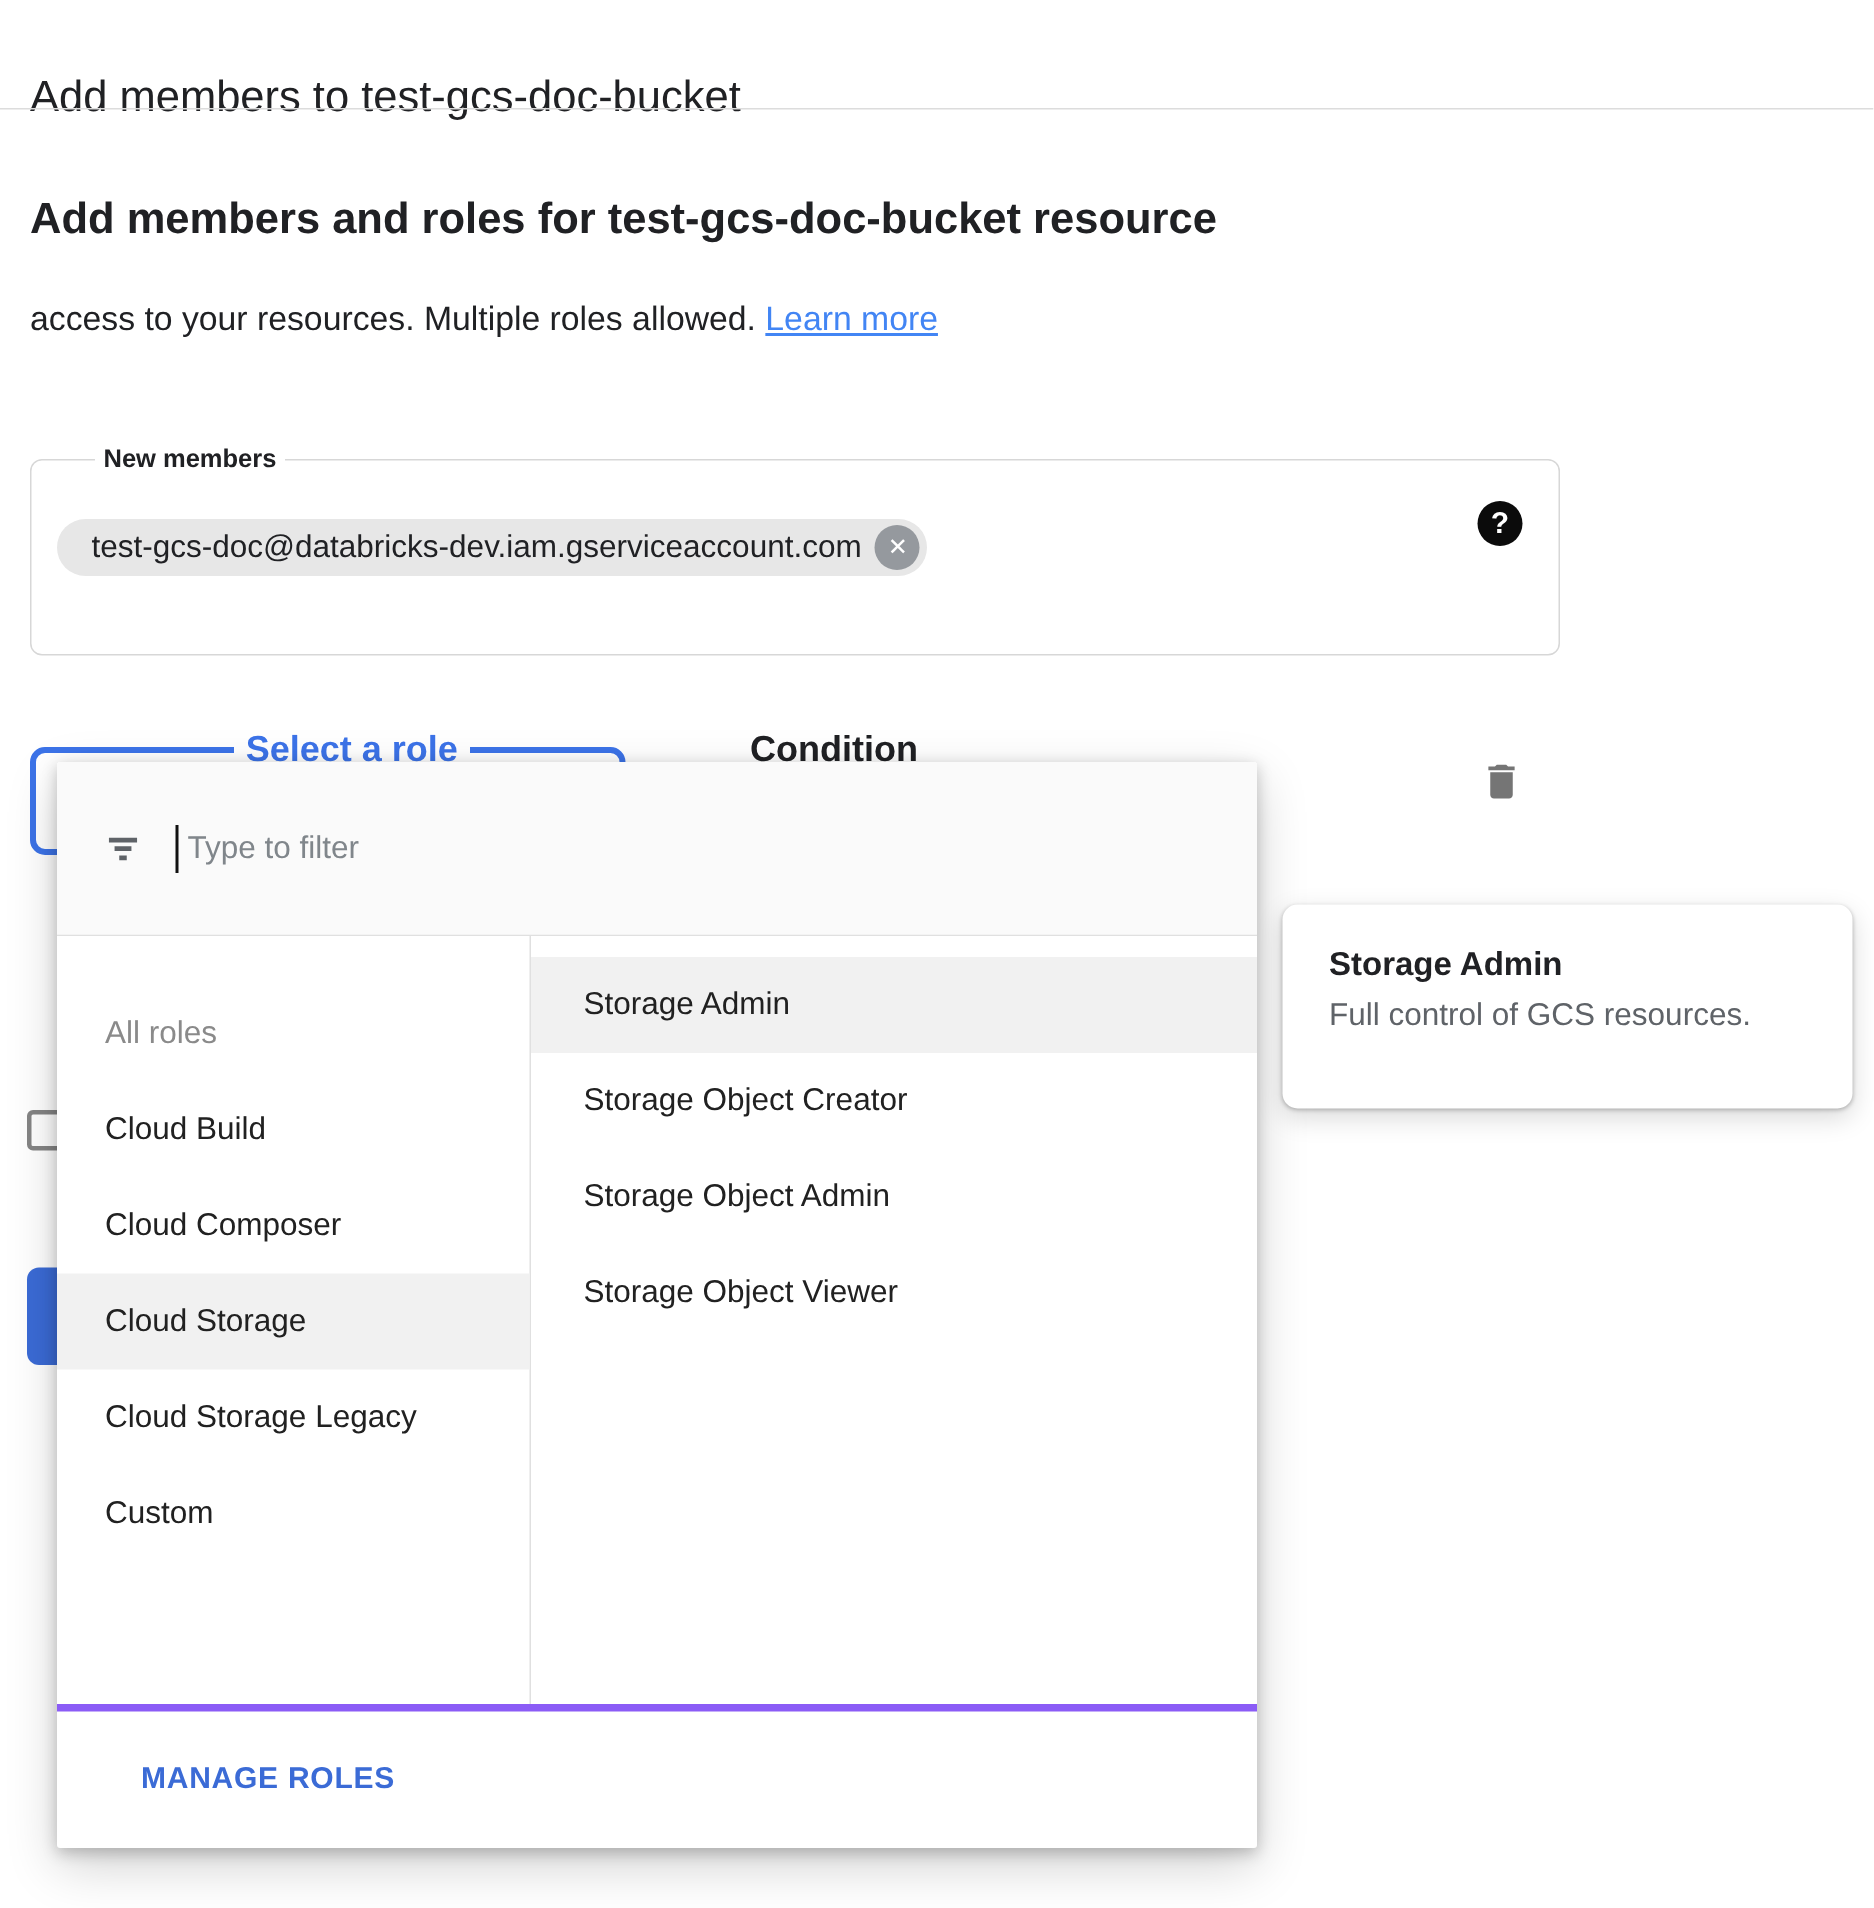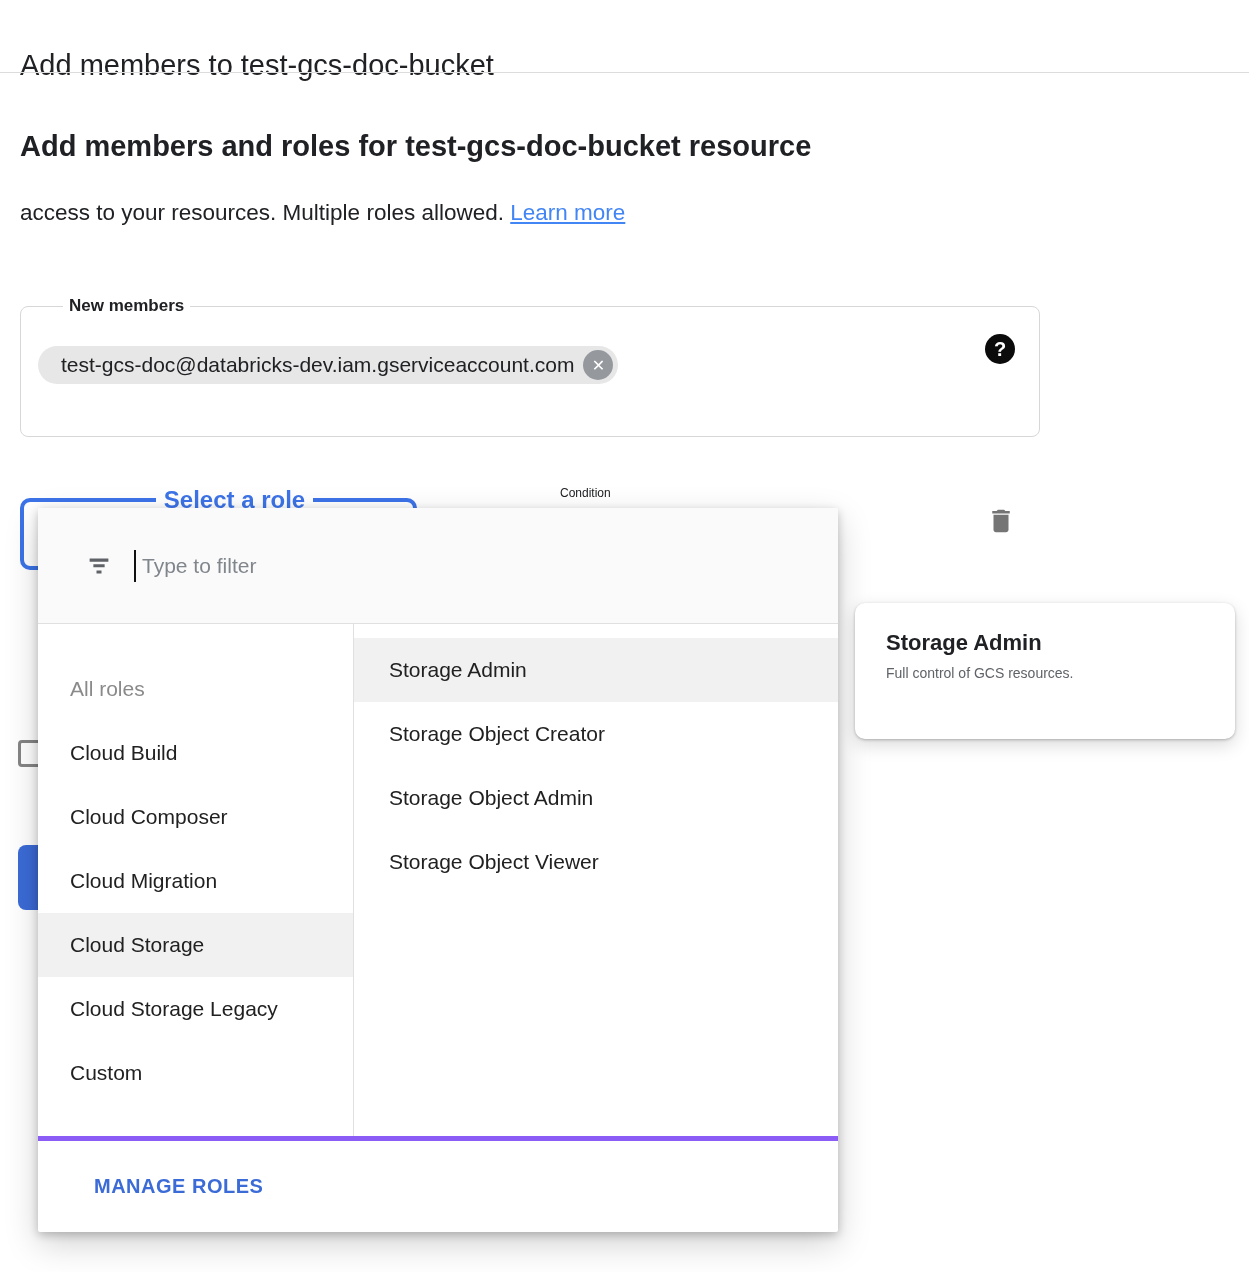--- a/index.html
+++ b/index.html
@@ -46,37 +46,37 @@
   }
 
   
   #role-select {
     left:20px; top:486px; width:397px; height:84px; position:absolute;
     border:4px solid var(--accent-blue); border-radius:10px; background:transparent; z-index:1;
   }
   #role-select legend {
     margin-left:16px; padding:0 8px; font-size:24px; font-weight:700; color:var(--accent-blue);text-align:center;
   }
-  #condition-label { left:560px; top:486px; font-size:12px; font-weight:400; color:#202124; }
+  #condition-label { left:500px; top:486px; font-size:24px; font-weight:700; color:#202124; }
   #delete-button { left:986px; top:504px; width:30px; height:34px; cursor:pointer; z-index:1; }
 
   
   #hidden-checkbox { left:18px; top:740px; width:27px; height:27px; border:3px solid #858585; border-radius:4px; background:#fff; z-index:1; }
   #save-button-fragment { left:18px; top:845px; width:28px; height:65px; background:var(--button-blue); border-radius:8px 0 0 8px; z-index:1; }
 
   
   #role-dropdown {
     left:38px; top:508px; width:800px; height:724px; background:#fff; z-index:5;
     border-radius:2px;
     box-shadow:0 3px 10px rgba(0,0,0,.22), 0 12px 34px rgba(0,0,0,.18);
     display:flex; flex-direction:column; position:absolute;
   }
   #filter-bar {
     height:116px; background:#fafafa; border-bottom:1px solid #e0e0e0;
-    display:flex; align-items:center; padding-left:46px; border-radius:2px 2px 0 0;
+    display:flex; align-items:center; padding-left:29px; border-radius:2px 2px 0 0;
   }
   #filter-bar svg { flex:0 0 auto; }
   .caret { width:2px; height:32px; background:#111; margin-left:20px; }
   #filter-input {
     border:none; outline:none; background:transparent;
     font-family:"Liberation Sans","DejaVu Sans",sans-serif;
     font-size:21px; color:#202124; margin-left:6px; width:600px;
   }
   #filter-input::placeholder { color:#80868b; opacity:1; }
 
@@ -99,21 +99,21 @@
     font-family:"Liberation Sans","DejaVu Sans",sans-serif;
   }
 
   
   #role-tooltip {
     left:855px; top:603px; width:380px; height:136px; background:#fff; z-index:6;
     border-radius:10px; padding:27px 20px 0 31px;
     box-shadow:0 1px 3px rgba(0,0,0,.25), 0 6px 18px rgba(0,0,0,.15);
   }
   #role-tooltip .tt-title { font-size:22px; font-weight:700; color:#202124; }
-  #role-tooltip .tt-desc { font-size:14px; color:#5f6368; margin-top:9px; }
+  #role-tooltip .tt-desc { font-size:21px; color:#5f6368; margin-top:9px; }
 </style>
 </head>
 <body>
 
 <div class="abs" id="page-title">Add members to test-gcs-doc-bucket</div>
 <div class="abs" id="header-divider"></div>
 
 <div class="abs" id="section-heading">Add members and roles for test-gcs-doc-bucket resource</div>
 <div class="abs" id="section-desc">
   <div>
@@ -147,21 +147,20 @@
       <path fill="#5f6368" d="M10 18h4v-2.5h-4V18zM4.5 6v2.5h15V6h-15zm3 7h9v-2.5h-9V13z"></path>
     </svg>
     <span class="caret"></span>
     <input id="filter-input" type="text" placeholder="Type to filter" style="">
   </div>
   <div id="dropdown-body">
     <ul id="category-column">
         <li class="menu-item muted">All roles</li>
         <li class="menu-item">Cloud Build</li>
         <li class="menu-item">Cloud Composer</li>
-        <li class="menu-item">Cloud Migration</li>
         <li class="menu-item selected">Cloud Storage</li>
         <li class="menu-item">Cloud Storage Legacy</li>
         <li class="menu-item">Custom</li>
       </ul>
     <ul id="role-column">
         <li class="menu-item selected">Storage Admin</li>
         <li class="menu-item">Storage Object Creator</li>
         <li class="menu-item">Storage Object Admin</li>
         <li class="menu-item">Storage Object Viewer</li>
       </ul>

